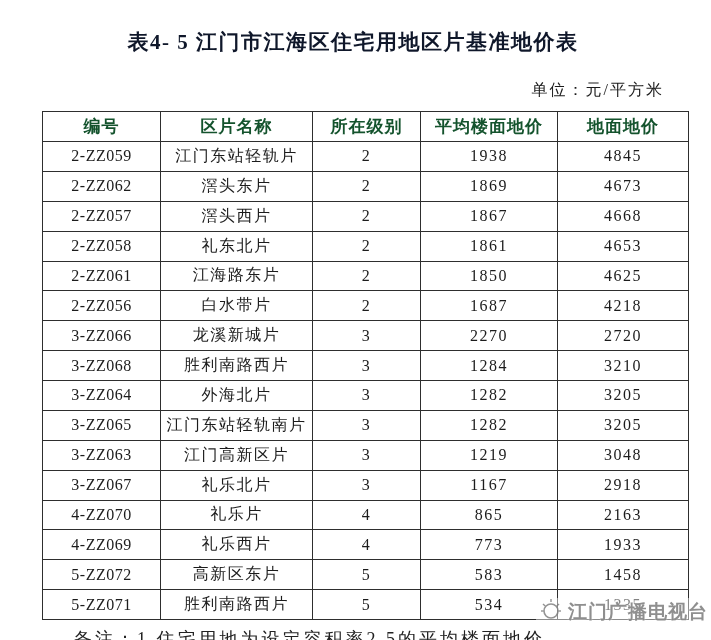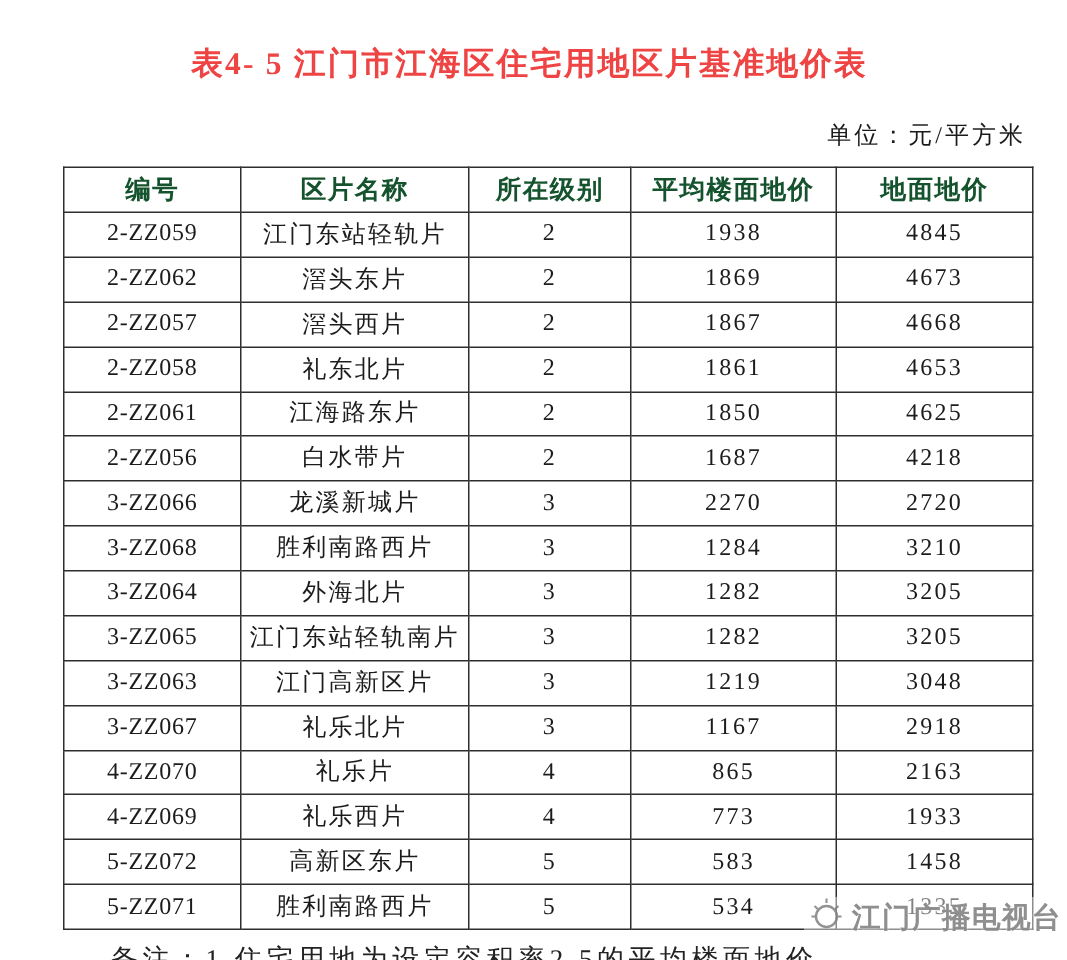--- a/index.html
+++ b/index.html
@@ -11,25 +11,25 @@
     font-family: "Liberation Serif", "DejaVu Serif", serif;
     color: #1c1c1c;
   }
   .doc-title {
     position: absolute;
     top: 28px; left: 0; width: 706px;
     text-align: center;
     font-size: 21px;
     font-weight: bold;
     letter-spacing: 1.5px;
-    color: #ef4444;
+    color: #0f172a;
   }
   .unit-note {
     position: absolute;
-    top: 80px; right: 27px;
+    top: 80px; right: 47px;
     font-size: 16px;
     letter-spacing: 2px;
     color: #1a1a1a;
   }
   table.price-table {
     position: absolute;
     left: 42px; top: 111px;
     width: 646px; height: 509px;
     border-collapse: collapse;
     table-layout: fixed;

